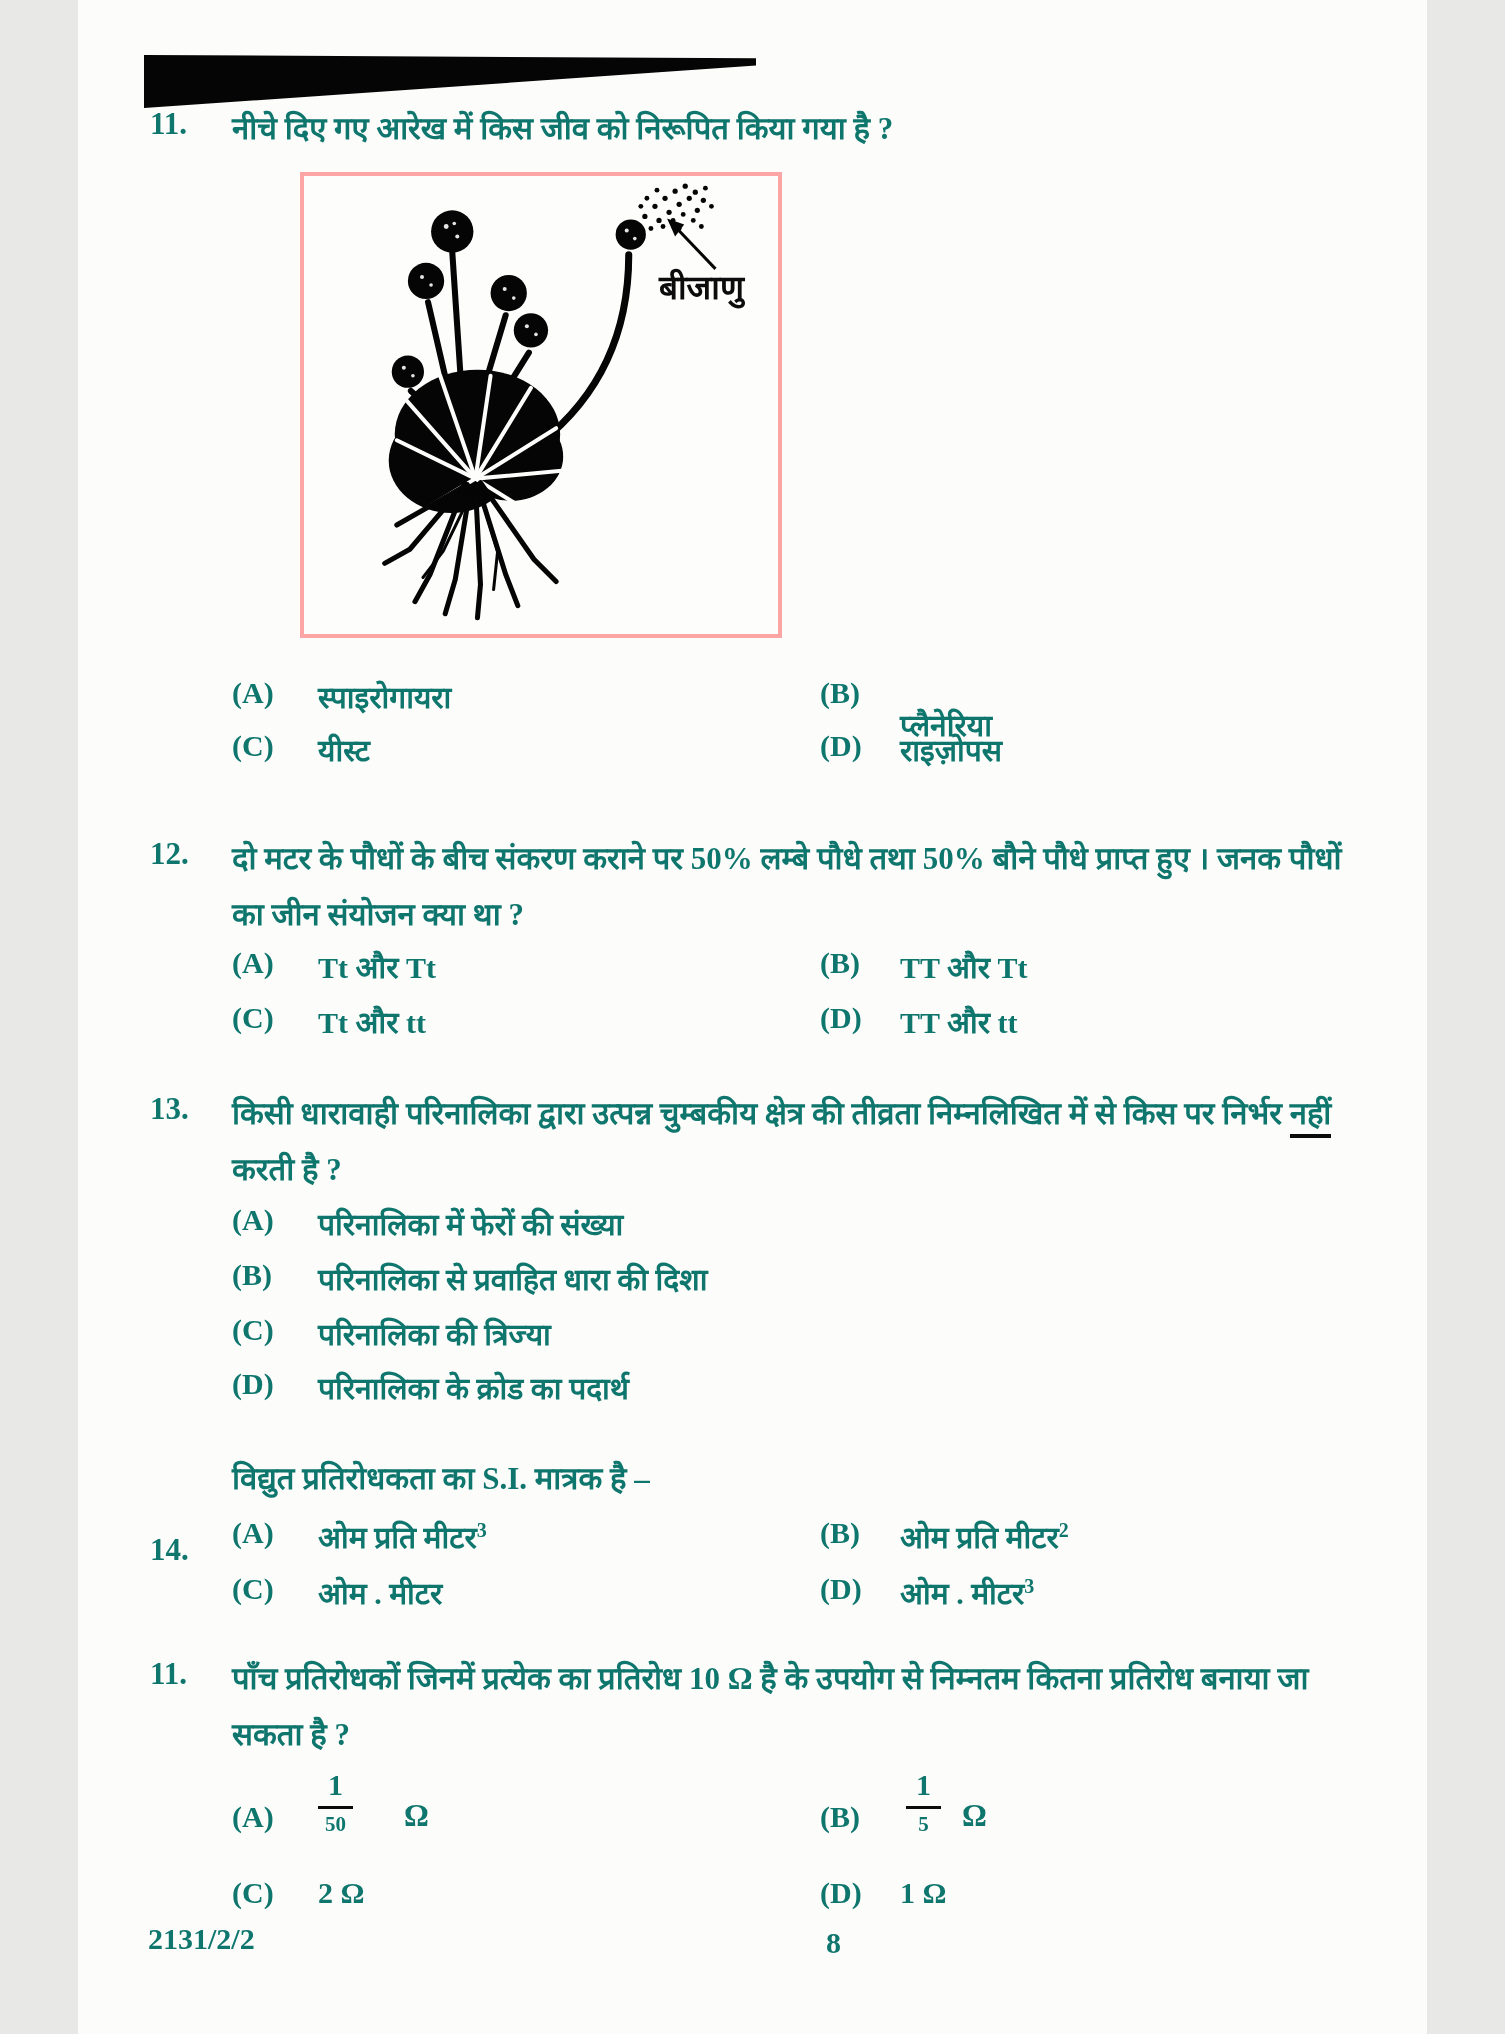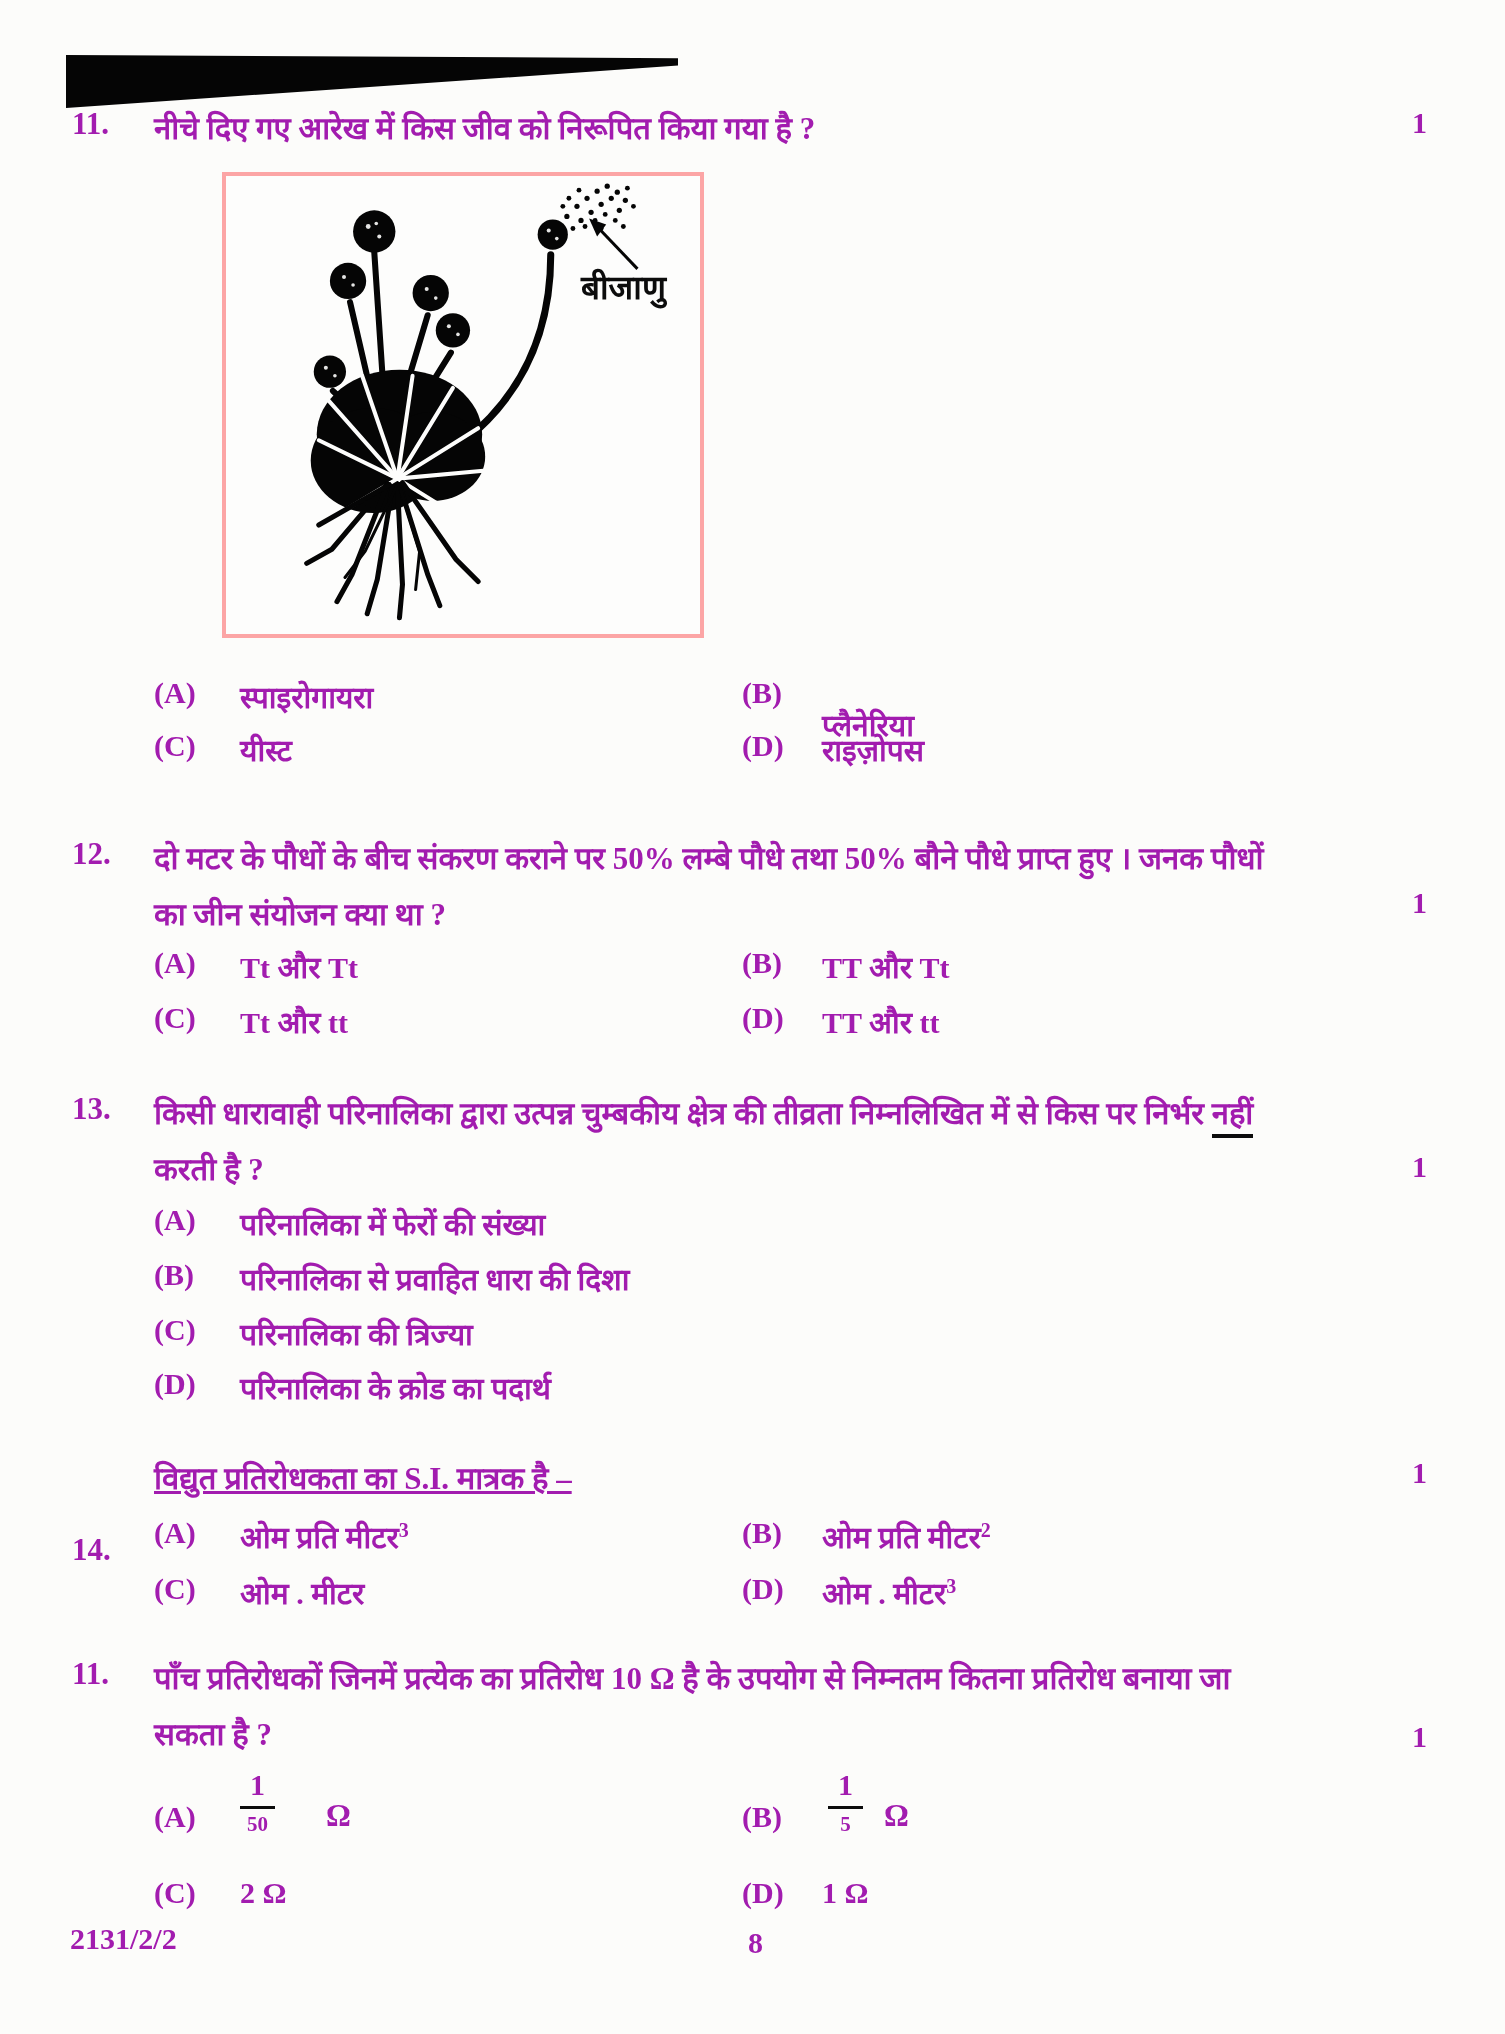--- a/index.html
+++ b/index.html
@@ -1,18 +1,18 @@
 <!DOCTYPE html>
 <html><head>
 <meta charset="utf-8">
 <style>
   html,body { margin:0; padding:0; background:#e8e8e6; }
   .page {
-    position:relative; width:1505px; height:2034px; margin:0 auto;
-    background:#fcfcfa; color:#a21caf; overflow:hidden;
+    position:relative; width:1349px; height:2034px; margin:0 auto;
+    background:#fcfcfa; color:#0f766e; overflow:hidden;
     font-family:"Liberation Serif", serif;
   }
   .abs { position:absolute; white-space:nowrap; }
   .qnum  { font-size:31px; font-weight:700; }
   .qtext { font-size:31px; font-weight:700; }
   .marks { font-size:30px; font-weight:700; }
   .optlabel { font-size:30px; font-weight:700; }
   .opttext  { font-size:30px; font-weight:700; }
   .emph { border-bottom:4px solid #0c0c0c; padding-bottom:3px; }
   sup { font-size:20px; line-height:0; }
@@ -183,21 +183,21 @@
   <div class="abs optlabel" style="left:154px; top:1203px;">(A)</div>
   <div class="abs opttext" style="left:240px; top:1203px;">परिनालिका में फेरों की संख्या</div>
   <div class="abs optlabel" style="left:154px; top:1258px;">(B)</div>
   <div class="abs opttext" style="left:240px; top:1258px;">परिनालिका से प्रवाहित धारा की दिशा</div>
   <div class="abs optlabel" style="left:154px; top:1313px;">(C)</div>
   <div class="abs opttext" style="left:240px; top:1313px;">परिनालिका की त्रिज्या</div>
   <div class="abs optlabel" style="left:154px; top:1367px;">(D)</div>
   <div class="abs opttext" style="left:240px; top:1367px;">परिनालिका के क्रोड का पदार्थ</div>
 
   <div class="abs qnum" style="left:72px; top:1532px;">14.</div>
-  <div class="abs qtext" style="left:154px; top:1456px;text-decoration:underline;">विद्युत प्रतिरोधकता का S.I. मात्रक है –</div>
+  <div class="abs qtext" style="left:154px; top:1456px;">विद्युत प्रतिरोधकता का S.I. मात्रक है –</div>
   <div class="abs marks" style="left:1412px; top:1456px;">1</div>
 
   <div class="abs optlabel" style="left:154px; top:1516px;">(A)</div>
   <div class="abs opttext" style="left:240px; top:1516px;"><span>ओम प्रति मीटर</span><sup>3</sup></div>
   <div class="abs optlabel" style="left:742px; top:1516px;">(B)</div>
   <div class="abs opttext" style="left:822px; top:1516px;"><span>ओम प्रति मीटर</span><sup>2</sup></div>
   <div class="abs optlabel" style="left:154px; top:1572px;">(C)</div>
   <div class="abs opttext" style="left:240px; top:1572px;">ओम . मीटर</div>
   <div class="abs optlabel" style="left:742px; top:1572px;">(D)</div>
   <div class="abs opttext" style="left:822px; top:1572px;"><span>ओम . मीटर</span><sup>3</sup></div>

